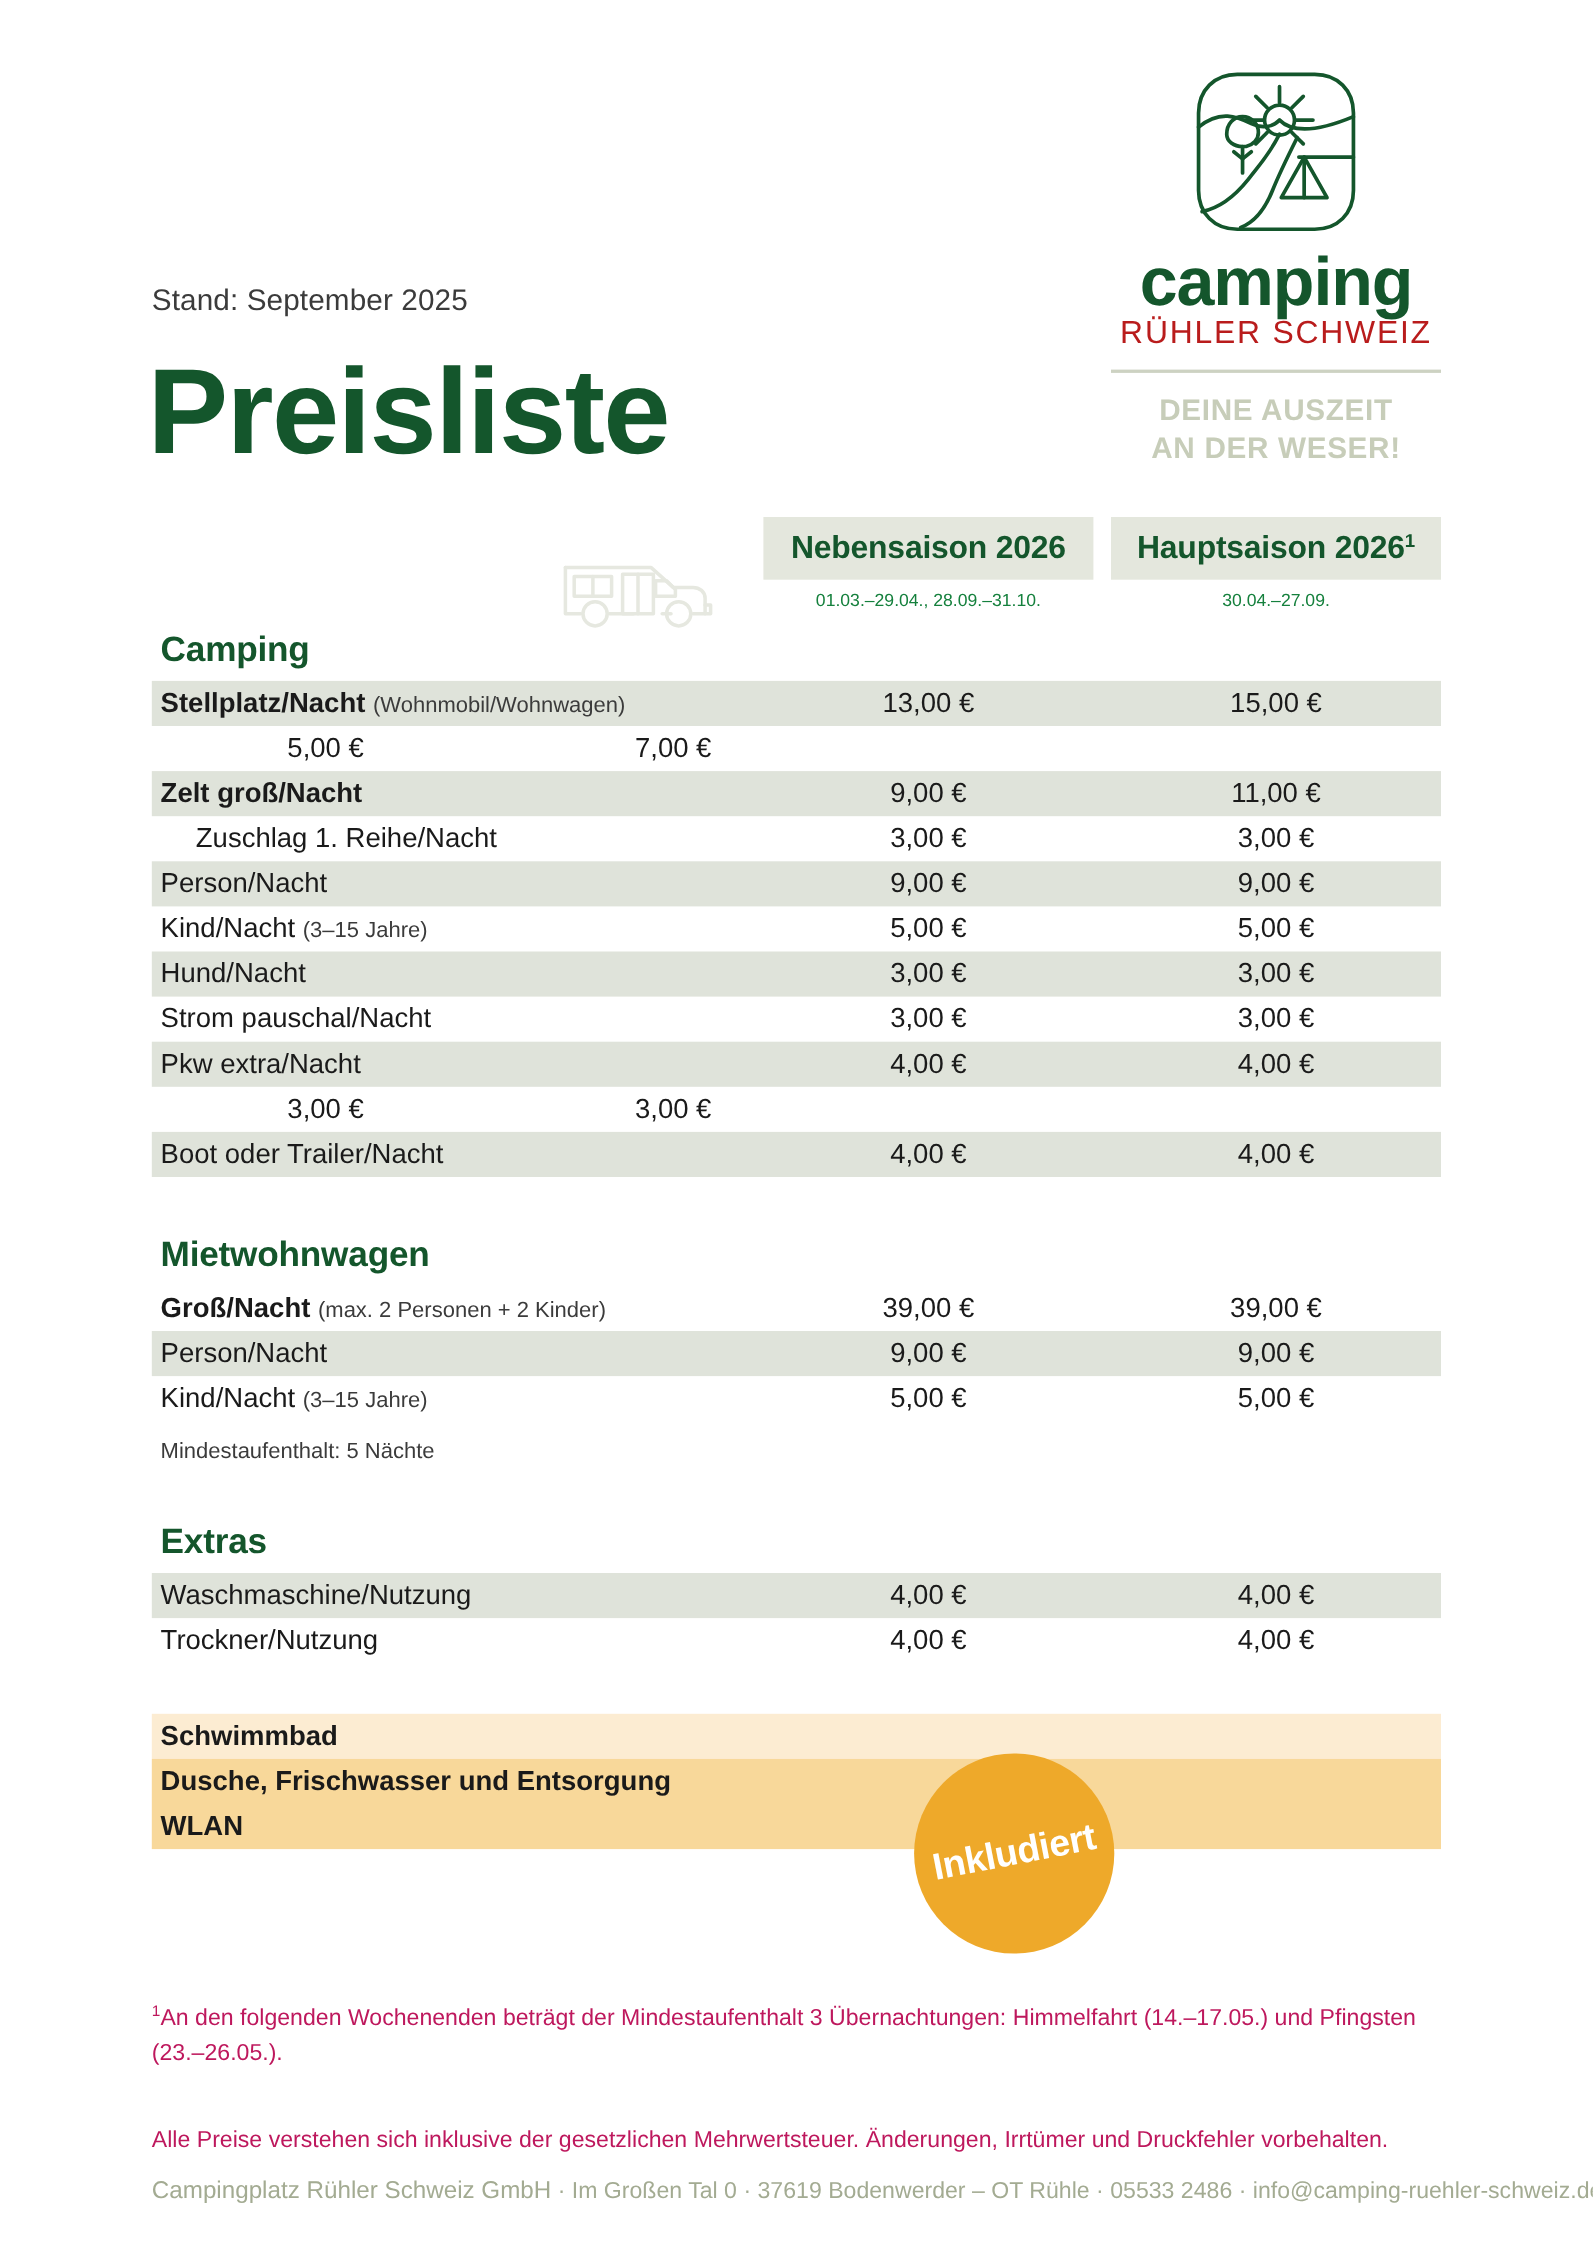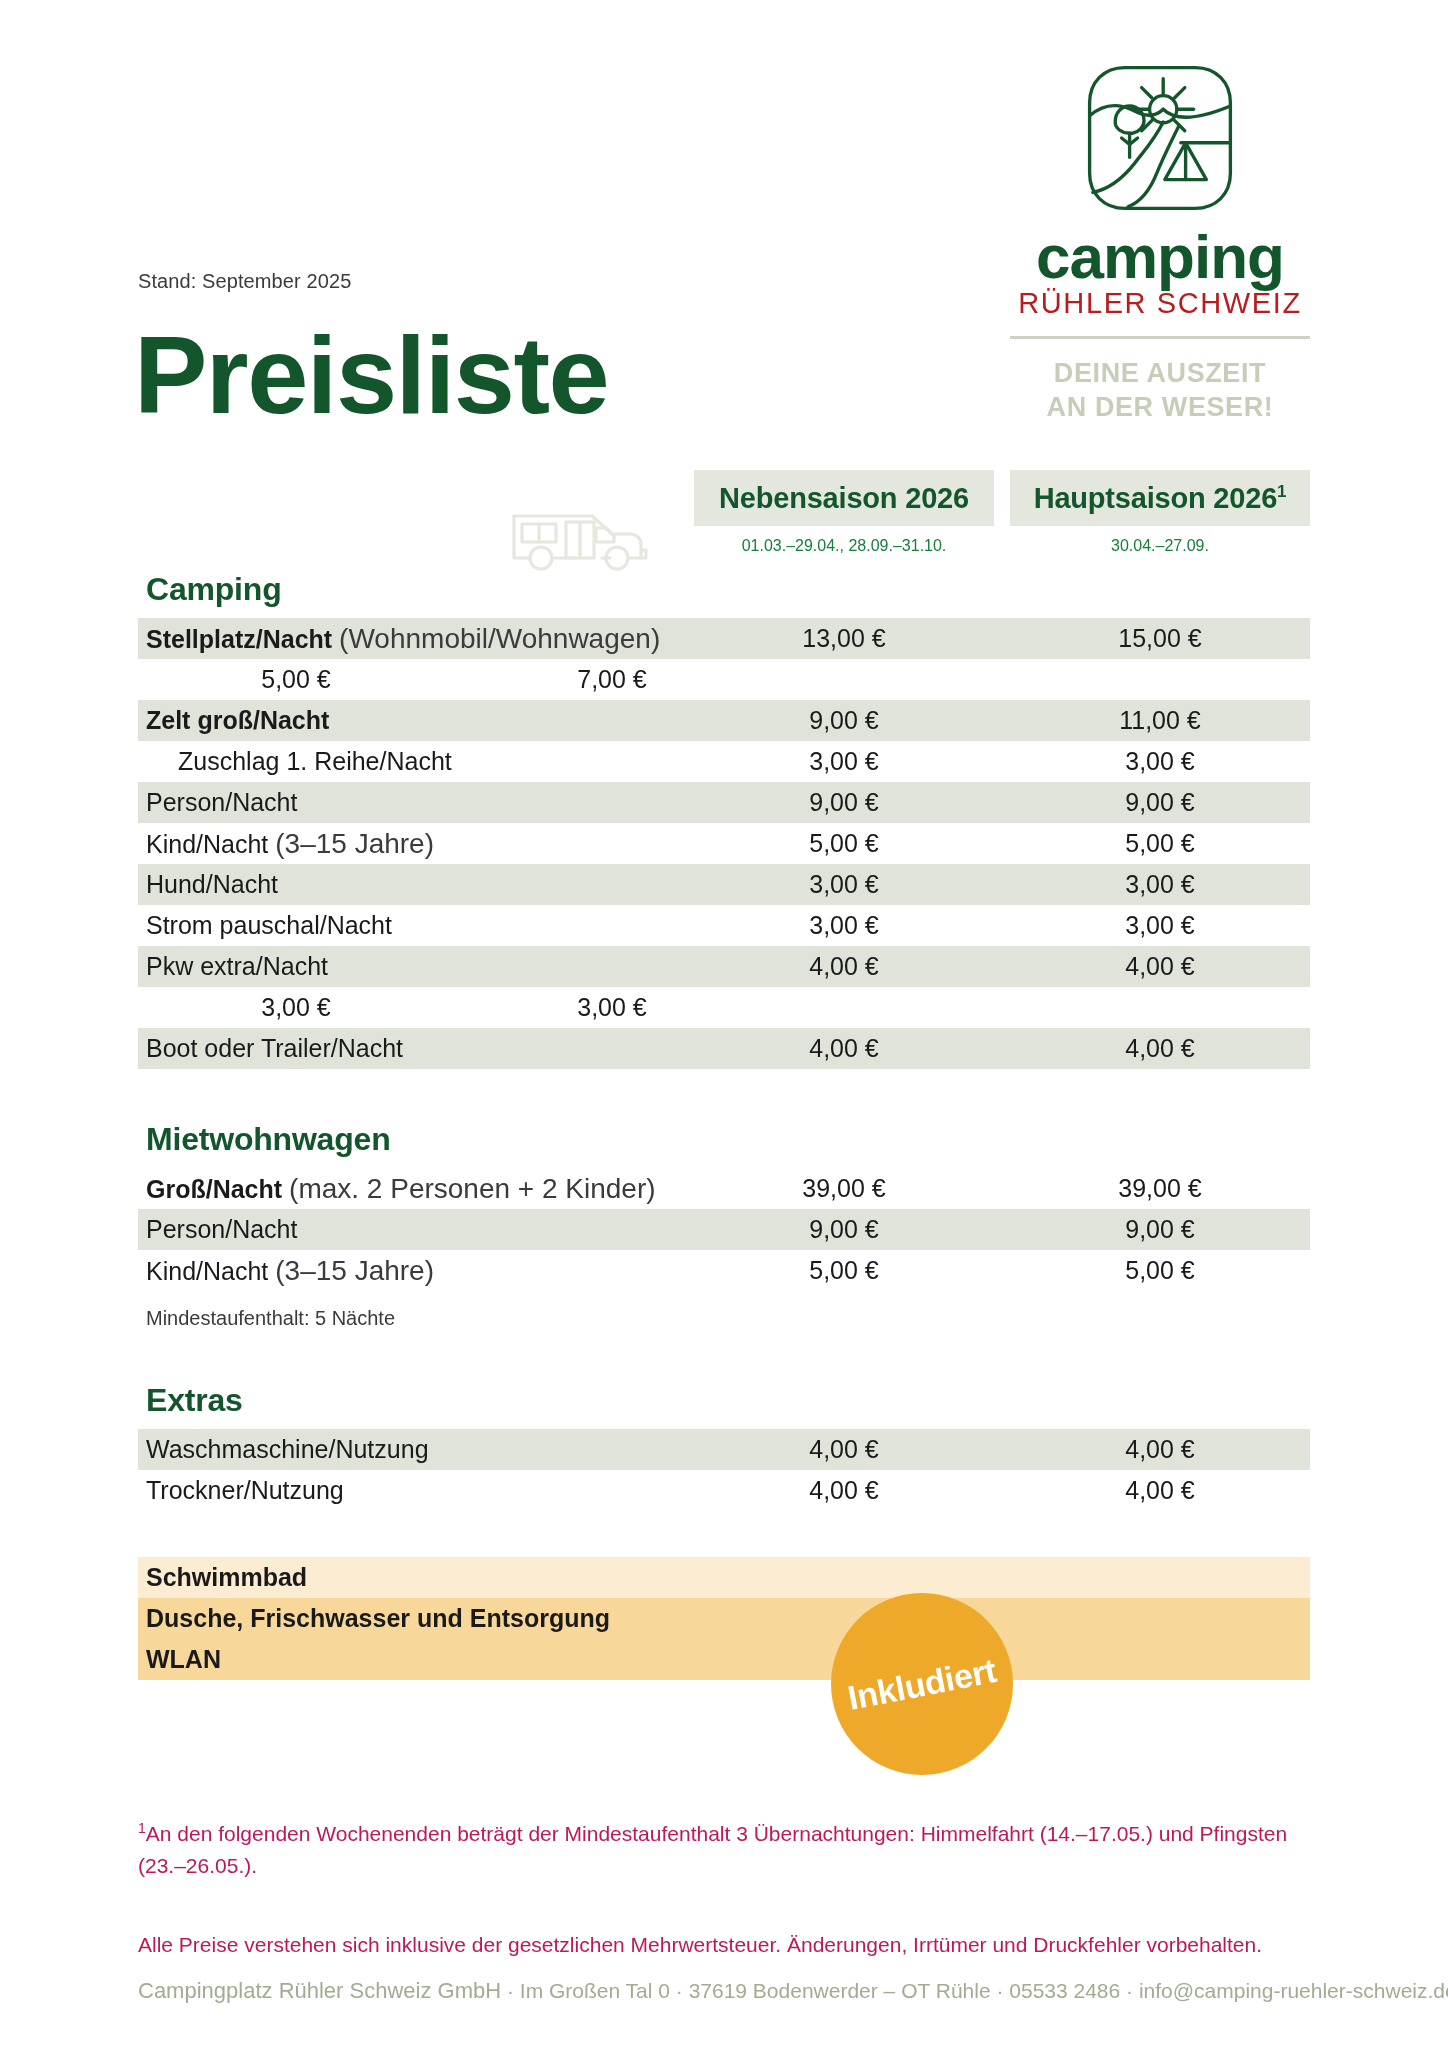--- a/index.html
+++ b/index.html
@@ -26,24 +26,23 @@
 
   
   .header {
     position: relative;
     height: 470px;
   }
   .stand {
     position: absolute;
     left: 0;
     top: 258px;
-    font-size: 20px;
+    font-size: 27px;
     color: #3b3b3b;
     letter-spacing: 0.1px;
-    margin-top: 12px;
   }
   .title {
     position: absolute;
     left: -4px;
     top: 320px;
     font-size: 110px;
     font-weight: 800;
     color: #14562c;
     letter-spacing: -1.5px;
     line-height: 1;
@@ -157,21 +156,21 @@
   .row .label {
     flex: 1;
     font-size: 25px;
     color: #1a1a1a;
     white-space: nowrap;
   }
   .row .label.bold { font-weight: bold; }
   .row .label.indent { padding-left: 32px; }
   .row .label .sub {
     font-weight: normal;
-    font-size: 28px;
+    font-size: 20px;
     color: #3b3b3b;
   }
   .row .price {
     width: 300px;
     text-align: center;
     font-size: 25px;
     color: #1a1a1a;
   }
   .row .price.second { margin-left: 16px; }
 

